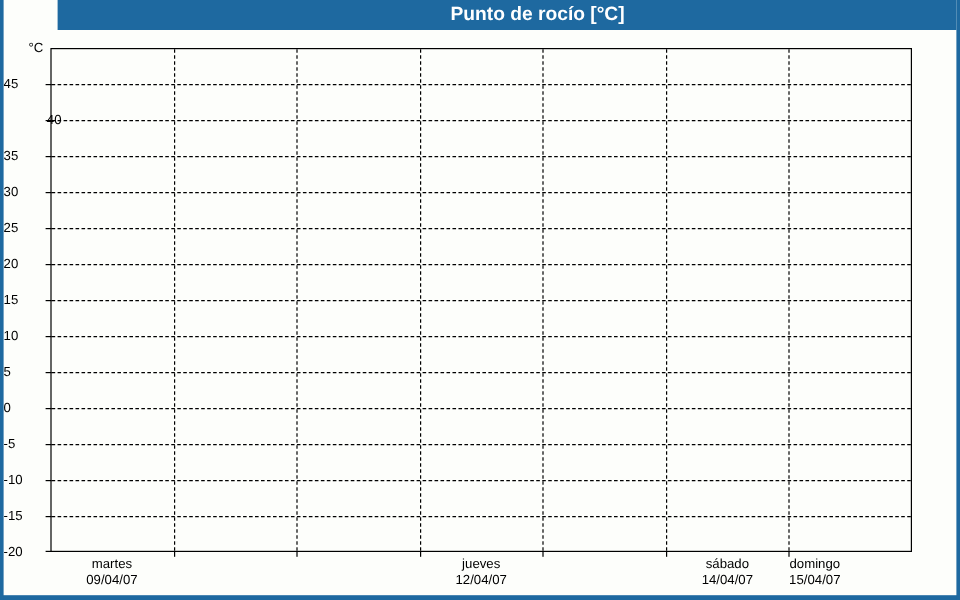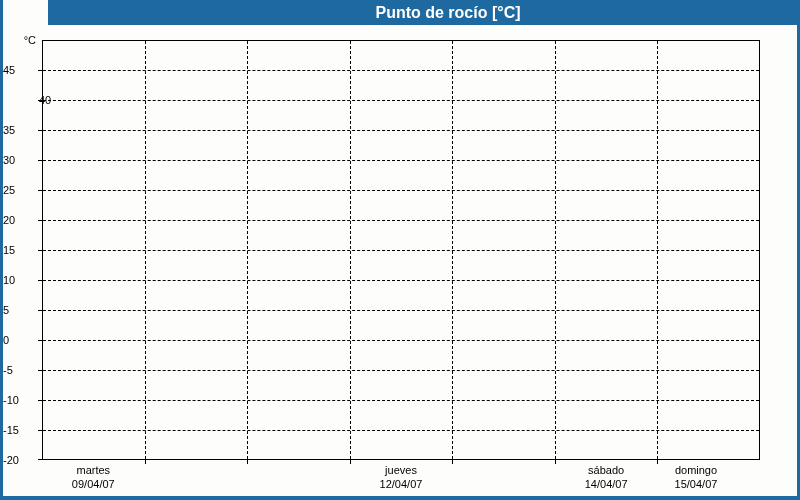--- a/index.html
+++ b/index.html
@@ -167,17 +167,17 @@
       <div>09/04/07</div>
     </div>
     <div class="xlabel" style="left: 343px;">
       <div>jueves</div>
       <div>12/04/07</div>
     </div>
     <div class="xlabel" style="left: 548.143px;">
       <div>sábado</div>
       <div>14/04/07</div>
     </div>
-    <div class="xlabel" style="left: 638px;">
+    <div class="xlabel" style="left: 621px;">
       <div>domingo</div>
       <div>15/04/07</div>
     </div>
   </div>
 
 </body></html>

